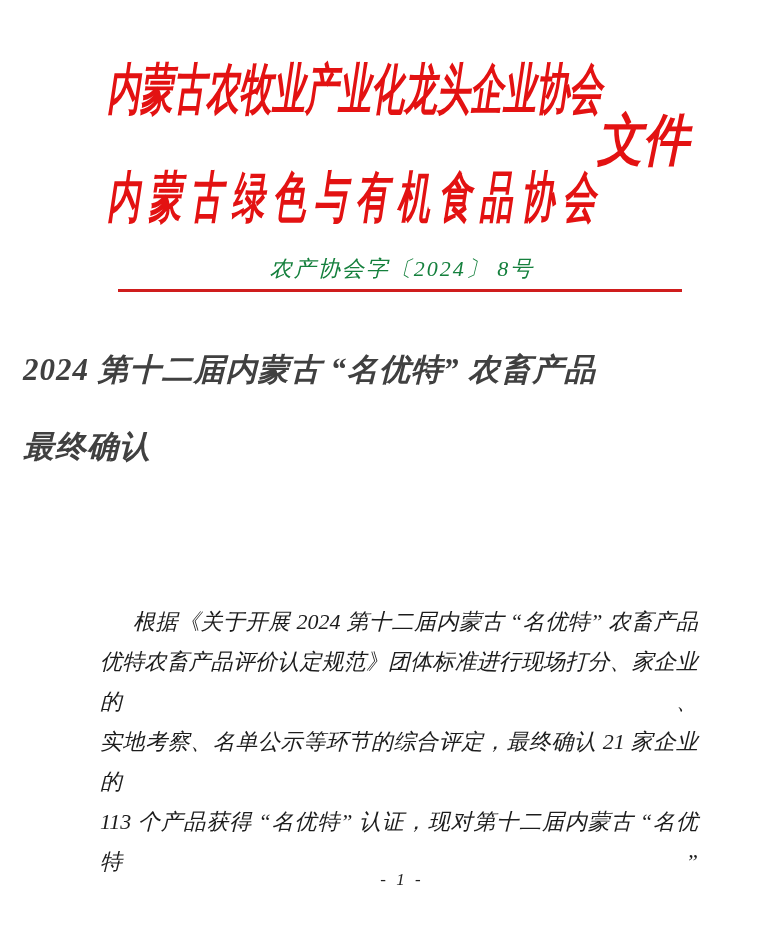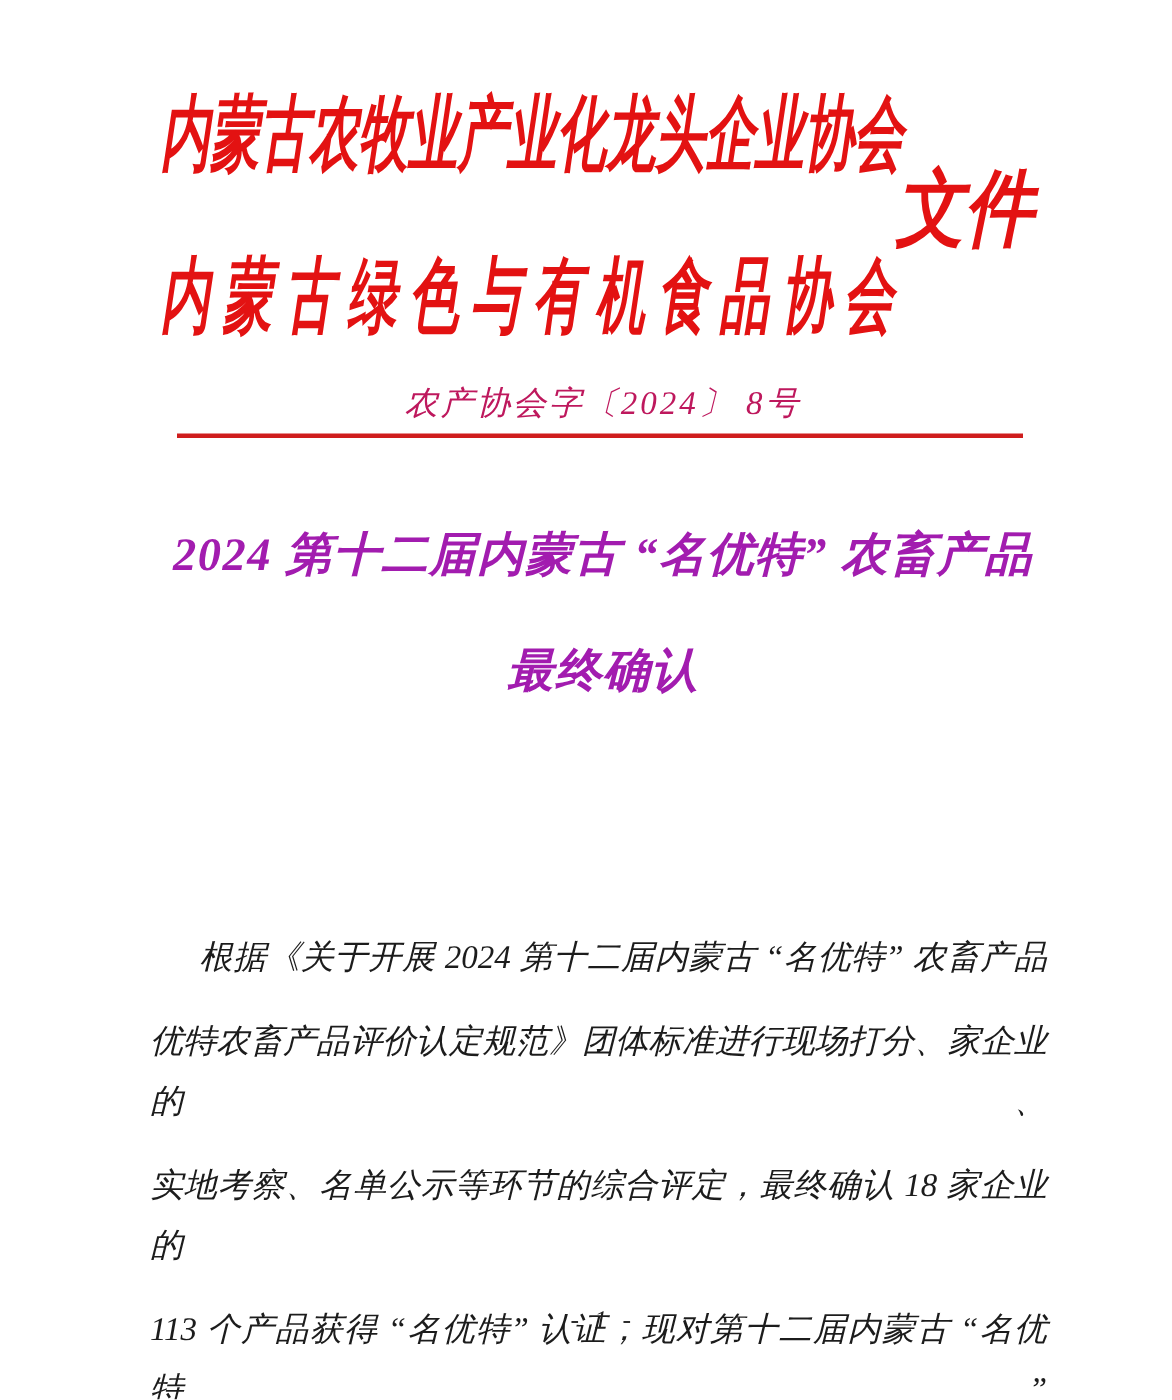--- a/index.html
+++ b/index.html
@@ -45,40 +45,40 @@
     transform-origin: left top;
   }
   .doc-number {
     position: absolute;
     left: 23px;
     top: 254px;
     width: 758px;
     text-align: center;
     font-size: 22px;
     letter-spacing: 2px;
-    color: #be185d;
+    color: #15803d;
   }
   .red-rule {
     position: absolute;
     left: 118px;
     top: 289px;
     width: 564px;
     height: 3px;
     background: #cf1d1d;
   }
   
   .doc-title-line {
     position: absolute;
     left: 23px;
     width: 758px;
-    text-align: center;
+    text-align: left;
     font-weight: bold;
     font-size: 31px;
     letter-spacing: 1px;
-    color: #a21caf;
+    color: #404040;
     white-space: nowrap;
   }
   .doc-title-line.l1 { top: 349px; }
   .doc-title-line.l2 { top: 426px; }
   
   .body-block {
     position: absolute;
     left: 100px;
     top: 602px;
     width: 598px;
@@ -88,21 +88,20 @@
   .body-line {
     line-height: 40px;
     white-space: nowrap;
     text-align: justify;
   }
   .body-line.just {
     white-space: normal;
     text-align: justify;
     text-align-last: justify;
     text-justify: inter-character;
-    margin-top: 16px;
   }
   .body-line.first { text-indent: 33px; }
   
   .page-number {
     position: absolute;
     left: 23px;
     top: 870px;
     width: 758px;
     text-align: center;
     font-size: 17px;
@@ -125,20 +124,20 @@
 
   <div class="red-rule"></div>
 
   <div class="doc-title-line l1">2024 第十二届内蒙古 “名优特” 农畜产品</div>
 
   <div class="doc-title-line l2">最终确认</div>
 
   <div class="body-block">
     <div class="body-line just first">根据《关于开展 2024 第十二届内蒙古 “名优特” 农畜产品</div>
     <div class="body-line just">优特农畜产品评价认定规范》团体标准进行现场打分、家企业的、</div>
-    <div class="body-line just">实地考察、名单公示等环节的综合评定，最终确认 18 家企业的</div>
+    <div class="body-line just">实地考察、名单公示等环节的综合评定，最终确认 21 家企业的</div>
     <div class="body-line just">113 个产品获得 “名优特” 认证，现对第十二届内蒙古 “名优特”</div>
 
   </div>
 
   <div class="page-number">- 1 -</div>
 
 </div>
 
 </body></html>

